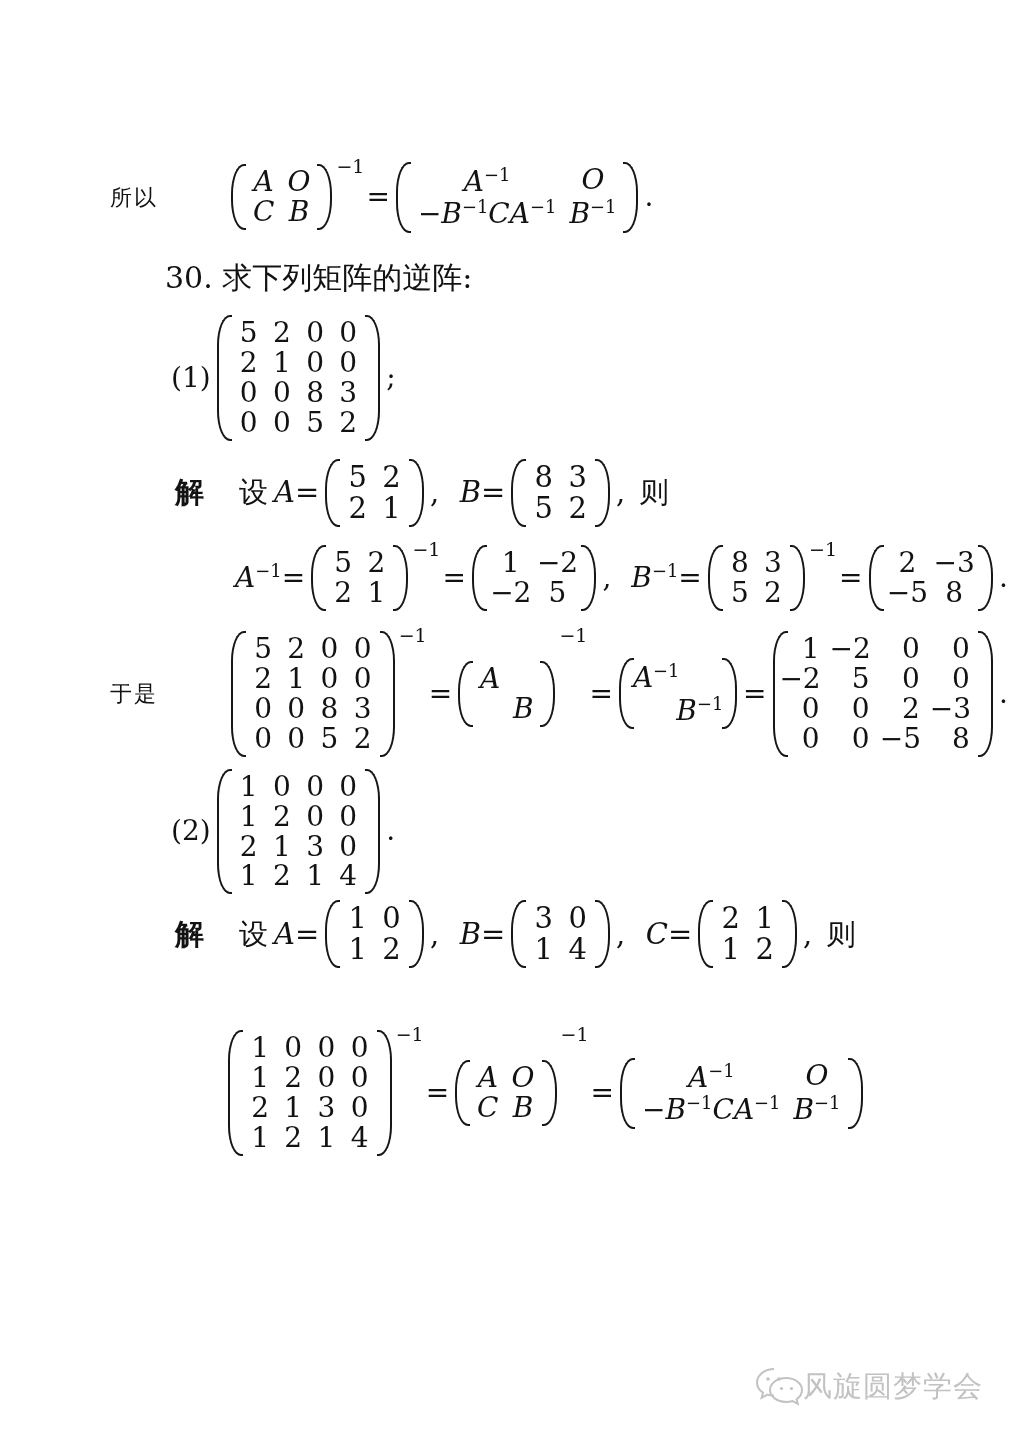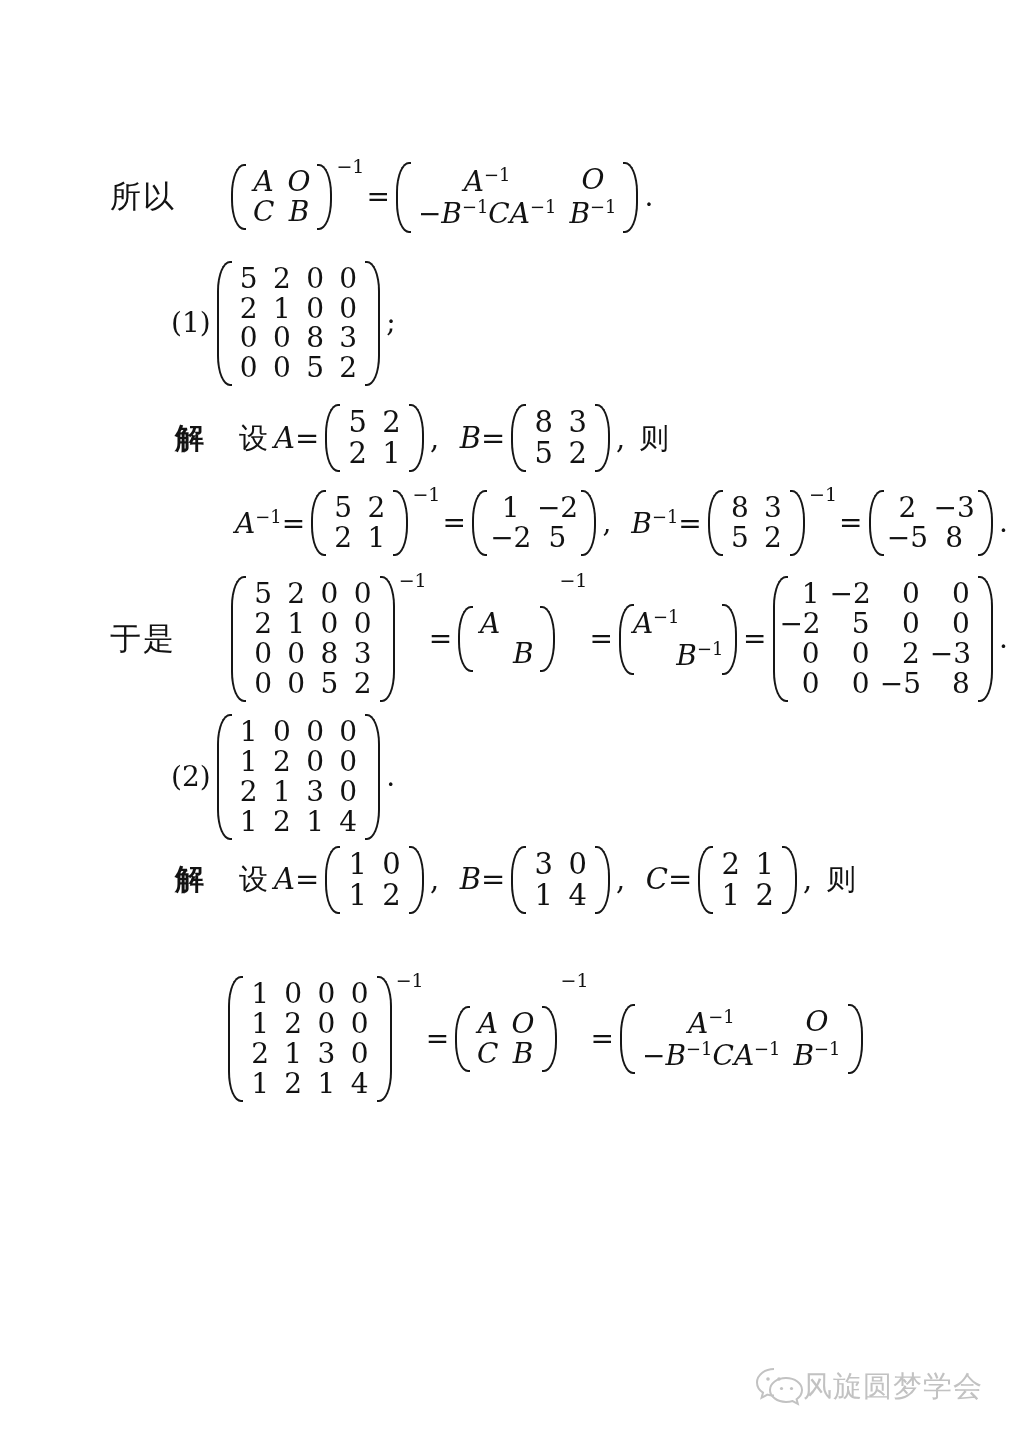--- a/index.html
+++ b/index.html
@@ -19,21 +19,21 @@
   }
   .line {
     display: flex;
     align-items: center;
     font-size: 28px;
     line-height: 1.15;
   }
   .lead {
     flex: none;
     width: 118px;
-    font-size: 31px;
+    font-size: 22px;
     letter-spacing: 2px;
   }
   .math { display: inline-flex; align-items: center; }
   .tok-txt { white-space: pre; margin: 0 3px; }
   .tok-txt.bold { font-weight: bold; }
   i { font-style: italic; }
   sup { font-size: 0.64em; }
   
   .mat { display: inline-flex; align-items: stretch; margin: 0 3px; }
   .cells {
@@ -118,20 +118,23 @@
             <span class="cell"><i>O</i></span>
             <span class="cell">−<i>B</i><sup>−1</sup><i>CA</i><sup>−1</sup></span>
             <span class="cell"><i>B</i><sup>−1</sup></span>
           </span>
           <span class="paren pr"></span>
         </span>
         <span class="tok-txt">.</span>
       </span>
   </div>
 
+  <div class="line l1">
+    <span>30. 求下列矩阵的逆阵:</span>
+  </div>
 
   <div class="line l2">
     <span class="math">
         <span class="tok-txt">(1)</span>
         <span class="mat">
           <span class="paren pl"></span>
           <span class="cells" style="grid-template-columns: repeat(4, auto);">
             <span class="cell">5</span>
             <span class="cell">2</span>
             <span class="cell">0</span>

